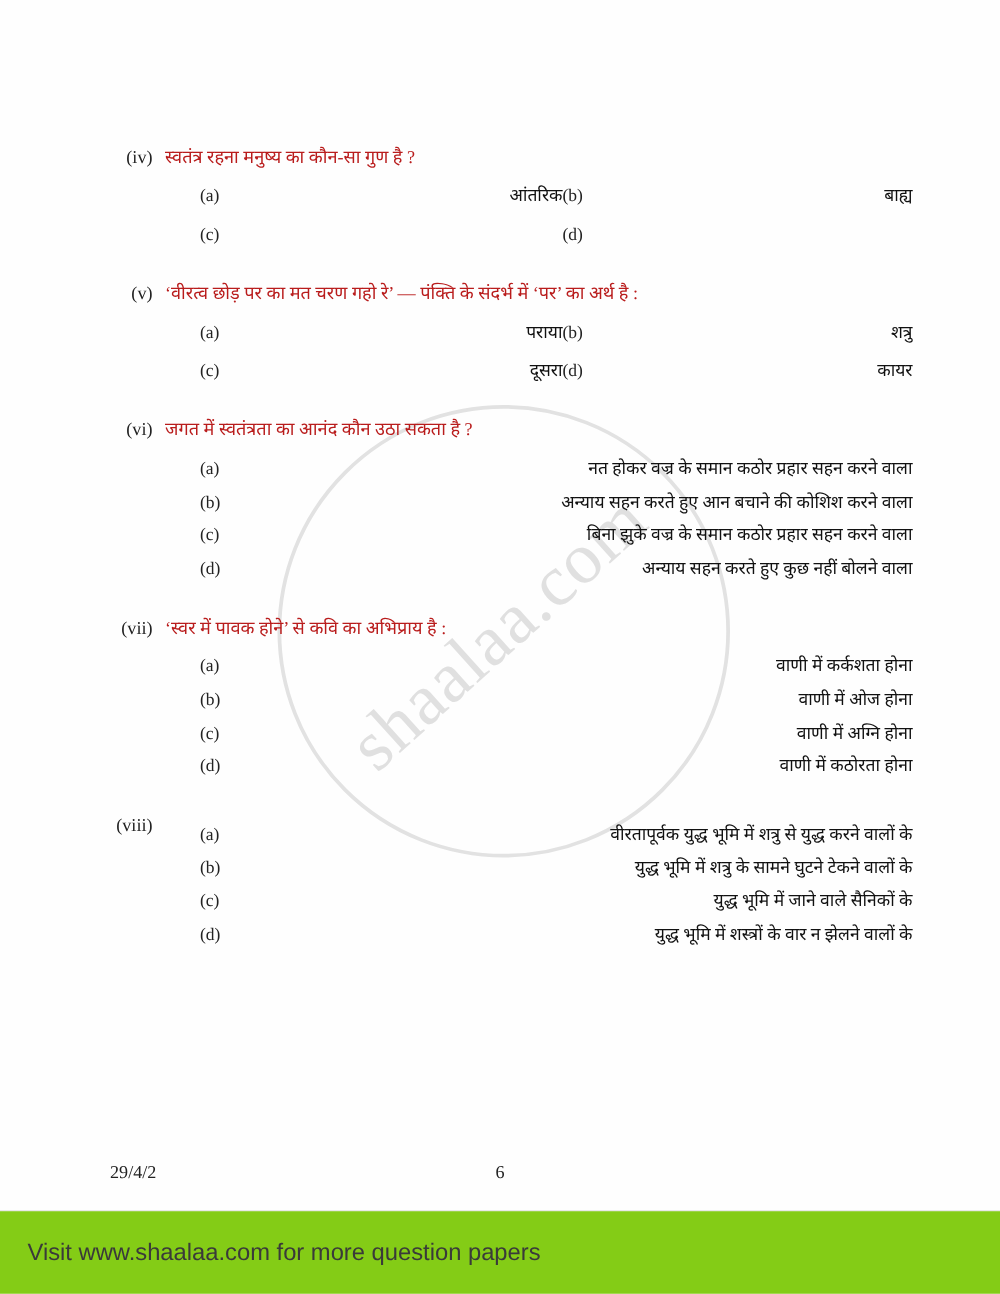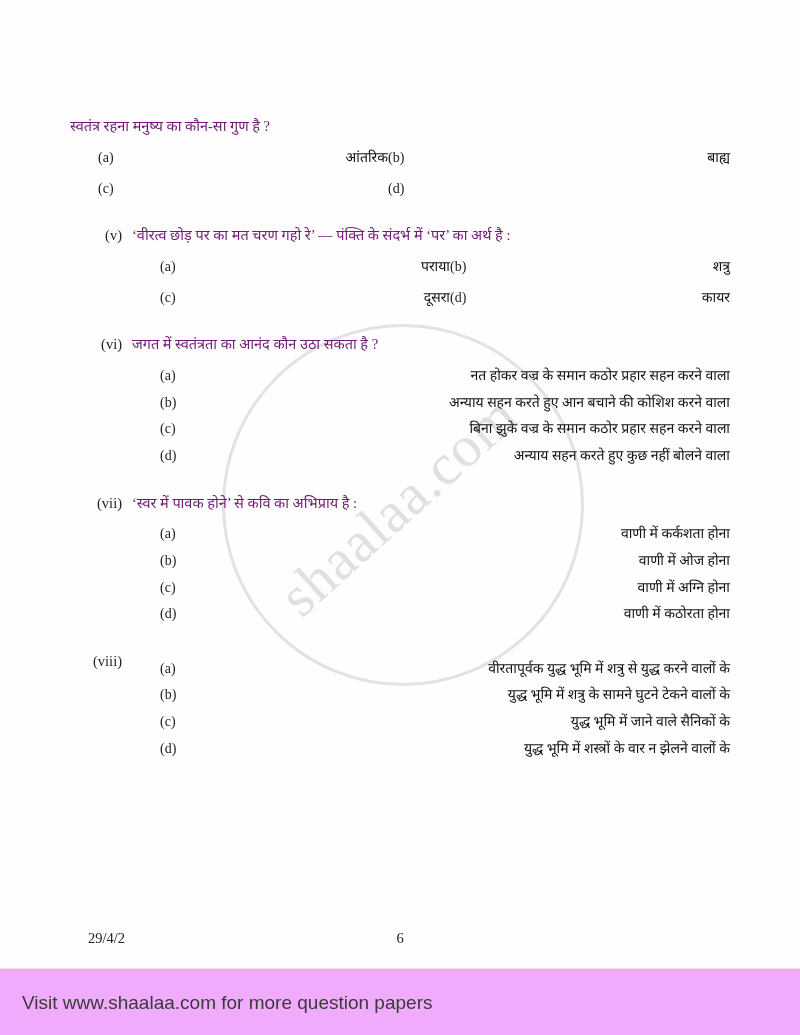--- a/index.html
+++ b/index.html
@@ -75,21 +75,21 @@
     font-size: 14.5px;
     line-height: 1.65;
     color: #222;
   }
   .q-body {
     flex: 1 1 auto;
   }
   .q-text {
     font-size: 14.5px;
     line-height: 1.65;
-    color: #701a75;
+    color: #b91c1c;
     margin-bottom: 4px;
   }
 
   
   .opts-2col {
     display: grid;
     grid-template-columns: 290px 1fr;
     row-gap: 4px;
     margin-top: 6px;
     margin-left: 28px;
@@ -137,21 +137,21 @@
     text-align: center;
     pointer-events: none;
   }
 
   .page-footer-band {
     position: absolute;
     left: 0;
     top: 968px;
     width: 800px;
     height: 67px;
-    background: #f0abfc;
+    background: #84cc16;
     border-top: 1px solid #e8e8e8;
     display: flex;
     align-items: center;
   }
   .visit-text {
     padding-left: 22px;
     font-family: "Liberation Sans", sans-serif;
     font-size: 19px;
     color: #3a3a3a;
   }
@@ -160,20 +160,21 @@
 <body>
 
 <div class="page">
 
   <div class="watermark"></div>
   <div class="watermark-text">shaalaa.com</div>
 
   <div class="content">
 
     <div class="question">
+      <div class="q-num">(iv)</div>
       <div class="q-body">
         <div class="q-text">स्वतंत्र रहना मनुष्य का कौन-सा गुण है ?</div>
         <div class="opts-2col">
           <div class="opt">
             <span class="opt-label">(a)</span>
             <span class="opt-text">आंतरिक</span>
           </div>
           <div class="opt">
             <span class="opt-label">(b)</span>
             <span class="opt-text">बाह्य</span>

